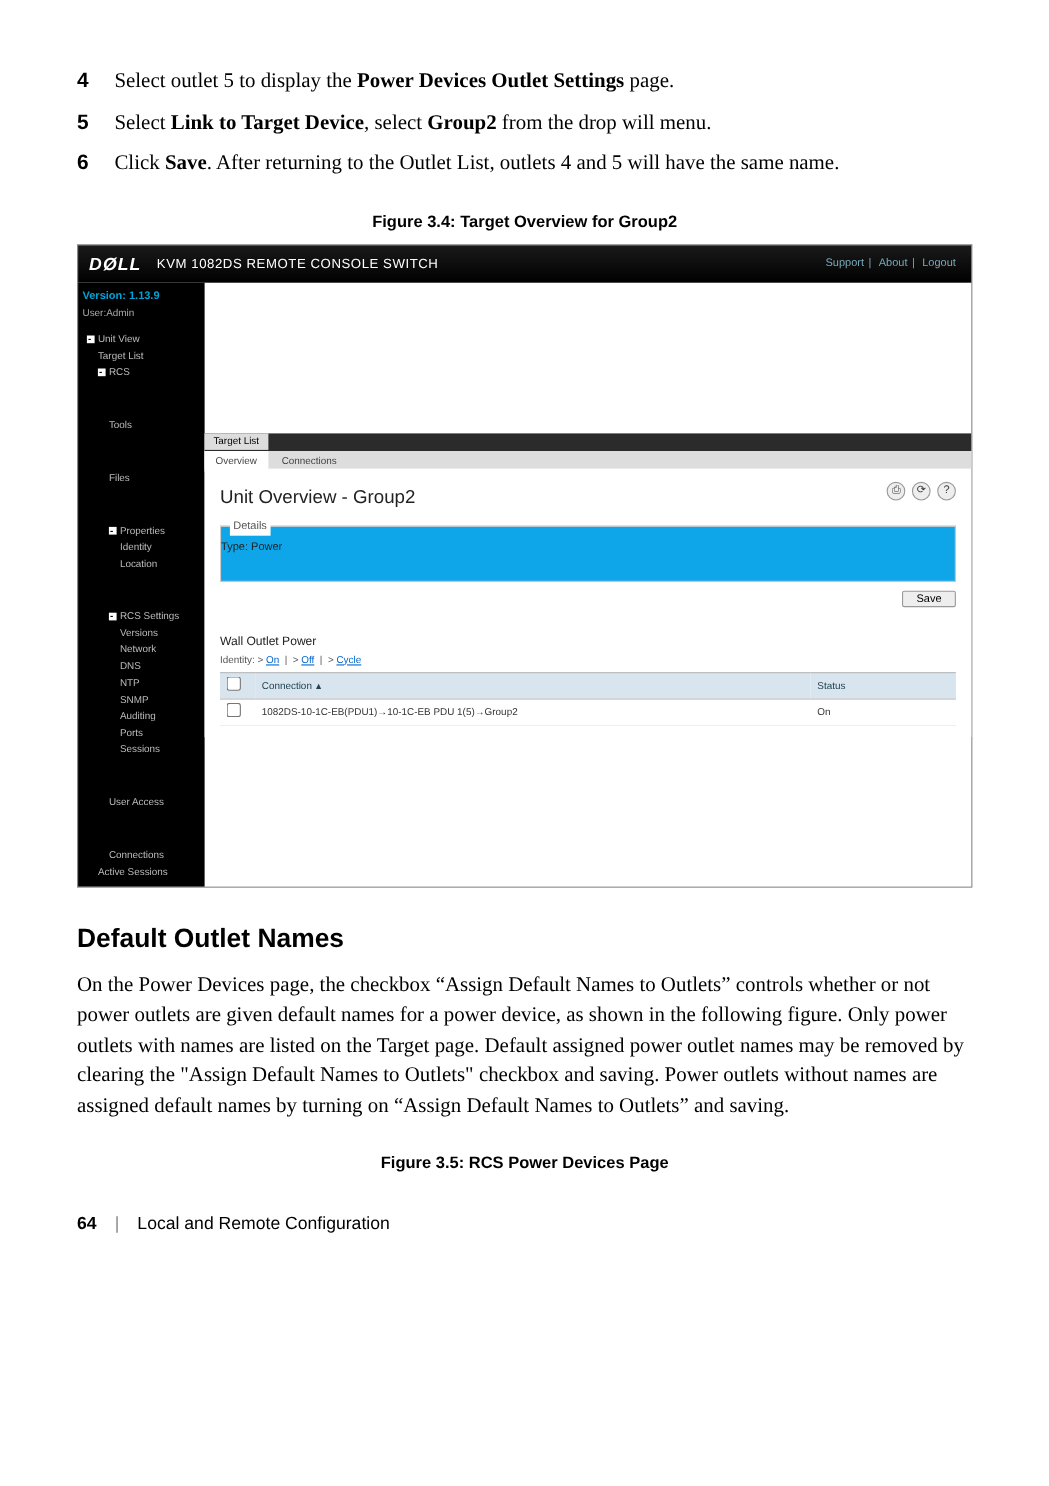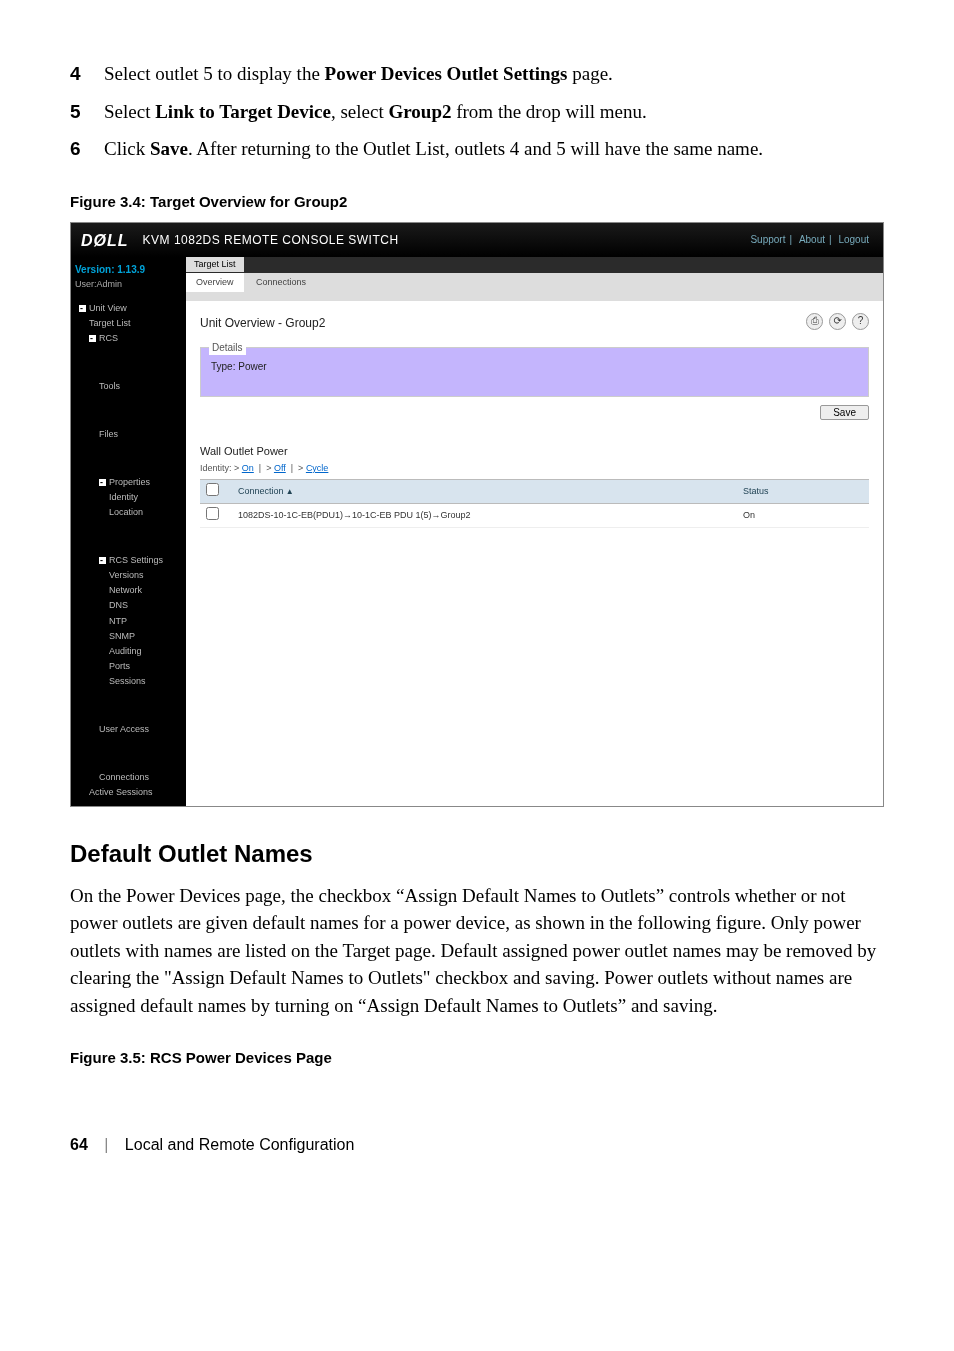--- a/index.html
+++ b/index.html
@@ -10,21 +10,21 @@
     background: #fff;
     width: 954px;
     box-sizing: border-box;
     line-height: 1.45;
   }
   .step-list { margin: 0 0 18px 0; padding: 0; list-style: none; }
   .step-list li { display: flex; margin-bottom: 10px; font-size: 19px; }
   .step-num { font-family: Arial, sans-serif; font-weight: bold; min-width: 34px; }
   .step-text { flex: 1; }
   .step-text b { font-weight: bold; }
-  .figcap { font-family: Arial, sans-serif; font-weight: bold; font-size: 15px; margin: 28px 0 10px 0; }
+  .figcap { font-family: Arial, sans-serif; font-weight: bold; font-size: 15px; margin: 28px 0 10px 0; text-align: center; }
   .screenshot-frame {
     border: 1px solid #888;
     background: #fff;
     font-family: Arial, sans-serif;
     font-size: 10px;
     color: #ccc;
     margin-bottom: 30px;
   }
   .ss-header {
     background: linear-gradient(#1a1a1a,#000);
@@ -32,58 +32,58 @@
     display: flex;
     align-items: center;
     padding: 0 10px;
     color: #fff;
     font-size: 11px;
   }
   .ss-logo { font-weight: bold; font-style: italic; font-size: 16px; letter-spacing: 1px; color:#fff; margin-right: 14px; }
   .ss-title { font-size: 12px; color:#fff; letter-spacing: 0.5px; }
   .ss-hdr-right { margin-left: auto; color:#7ab; font-size: 10px; }
   .ss-hdr-right span { margin: 0 4px; cursor:pointer; }
-  .ss-body { display:flex; min-height: 360px; }
+  .ss-body { display:flex; min-height: 360px; align-items: center; }
   .ss-side { width: 115px; background:#000; color:#ccc; font-size: 9px; padding: 6px 4px; box-sizing:border-box; }
   .ss-ver { color:#00a3d9; font-size:10px; font-weight:bold; }
   .ss-user { color:#aaa; margin-bottom:10px; display:block; }
   .tree-item { padding: 1px 0 1px 6px; color:#bbb; }
   .tree-item.lv1 { padding-left: 4px; }
   .tree-item.lv2 { padding-left: 14px; }
   .tree-item.lv3 { padding-left: 24px; margin-top: 33px; }
   .tree-item.lv4 { padding-left: 34px; }
   .tree-box { display:inline-block; width:7px; height:7px; background:#fff; position:relative; margin-right:3px; vertical-align:middle; }
   .tree-box::before { content:"-"; color:#000; font-size:9px; position:absolute; left:1px; top:-3px; font-weight:bold; }
   .ss-main { flex:1; background:#fff; color:#333; }
   .tabbar { background:#2b2b2b; height:16px; }
   .tabbar .tab { display:inline-block; background:#888; color:#000; font-size:9px; padding:1px 8px; }
   .tabbar .tab.active { background:#ddd; }
-  .subtabs { background:#ddd; height:28px; font-size:9px; color:#444; }
+  .subtabs { background:#ddd; height:16px; font-size:9px; color:#444; }
   .subtabs span { display:inline-block; padding:3px 10px; }
   .subtabs span.active { background:#fff; }
   .panel { padding: 10px 14px; color:#222; }
-  .panel-h1 { font-size:12px; margin: 4px 0 14px 0; }
+  .panel-h1 { font-size:17px; margin: 4px 0 14px 0; }
   .icon-row { float:right; margin-top:2px; }
   .icon-btn { display:inline-block; width:15px; height:15px; border-radius:50%; background:#eee; border:1px solid #999; margin-left:3px; text-align:center; font-size:10px; line-height:14px; color:#333; }
-  .details-box { border:1px solid #ccc; background:#c4b5fd; padding:8px 10px 18px 10px; position:relative; margin-top:4px; }
+  .details-box { border:1px solid #ccc; background:#0ea5e9; padding:8px 10px 18px 0; position:relative; margin-top:4px; }
   .details-lbl { position:absolute; top:-7px; left:8px; background:#fff; padding:0 3px; font-size:10px; color:#555; }
   .field-row { margin:4px 0; font-size:10px; }
   .field-row input { font-size:10px; width:130px; border:1px solid #888; padding:1px 3px; }
   .save-btn { float:right; margin-top:8px; font-size:10px; background:#eee; border:1px solid #999; padding:1px 12px; border-radius:2px; }
   .section-lbl { font-size:11px; margin: 24px 0 2px 0; }
   .options-line { font-size:9px; color:#555; margin-bottom:4px; }
   .options-line a { color:#06c; text-decoration:underline; cursor:pointer; }
   .conn-table { width:100%; border-collapse:collapse; font-size:9px; }
   .conn-table th { background:#d8e4ee; text-align:left; padding:3px 6px; font-weight:normal; color:#245; border-top:1px solid #bbb; border-bottom:1px solid #bbb; }
   .conn-table td { padding:3px 6px; border-bottom:1px solid #eee; color:#333; }
   .conn-table input[type=checkbox] { margin:0; }
   .sort-arrow::after { content:" ▲"; font-size:8px; }
   h2.doc-h2 { font-family: Arial, sans-serif; font-weight:bold; font-size:24px; margin: 26px 0 10px 0; }
   p.body-text { font-size:19px; margin: 0 0 16px 0; }
-  .footer { font-family: Arial, sans-serif; font-size:16px; margin-top:64px; }
+  .footer { font-family: Arial, sans-serif; font-size:16px; margin-top:32px; }
   .footer .pnum { font-weight:bold; }
   .footer .sep { margin: 0 12px; color:#888; }
 </style>
 </head>
 <body>
 
 <ol class="step-list">
   <li>
     <span class="step-num">4</span>
     <span class="step-text">

